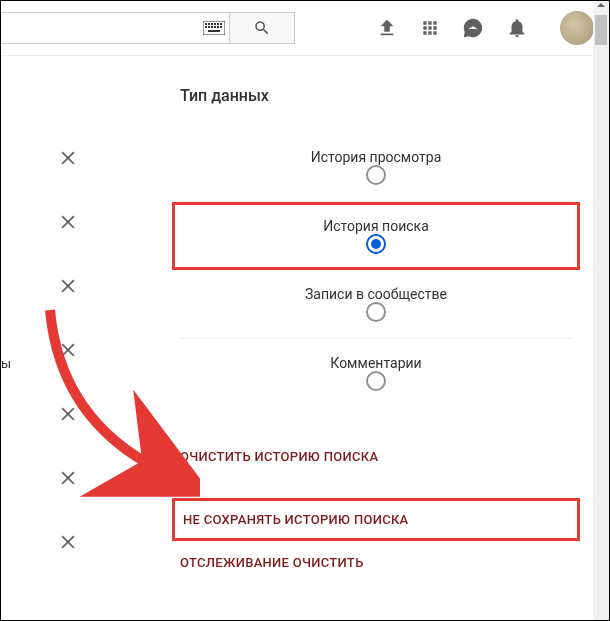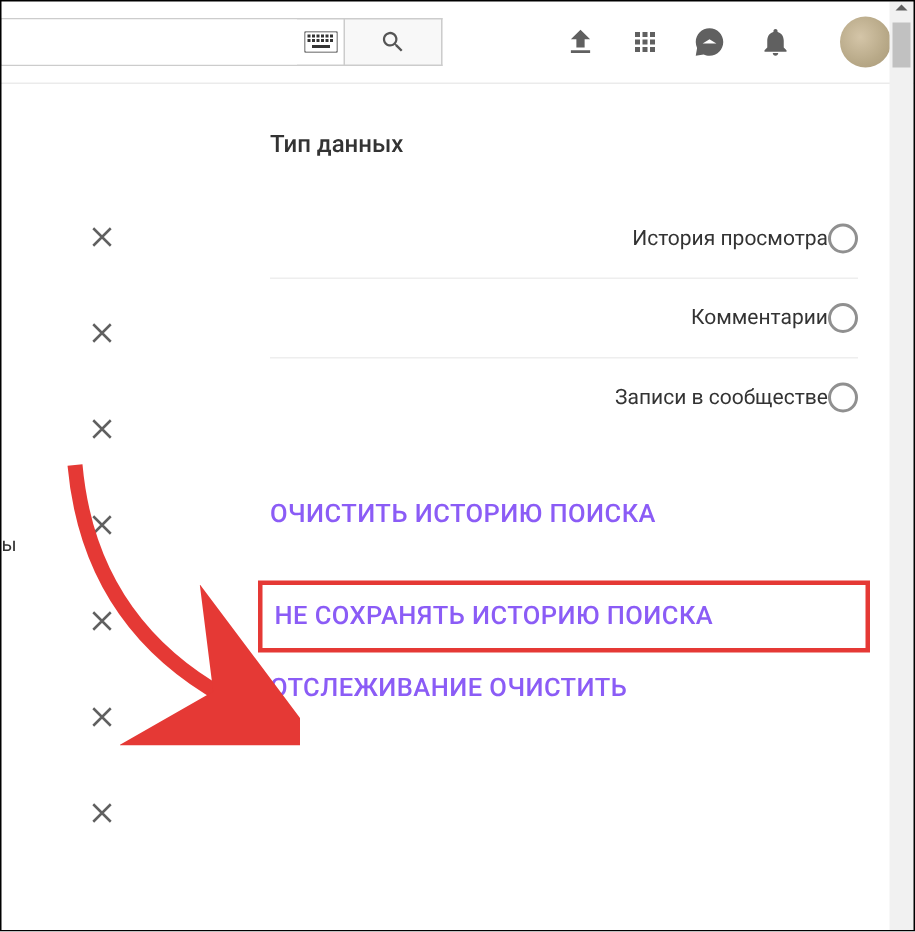--- a/index.html
+++ b/index.html
@@ -129,24 +129,25 @@
       color: #333;
       margin-bottom: 28px;
       padding-left: 40px;
     }
     .option-list {
       margin-left: 40px;
     }
     .option-item {
       display: flex;
       align-items: center;
-      justify-content: flex-end;
+      justify-content: center;
       padding: 16px 0;
       border-bottom: 1px solid #eee;
       cursor: pointer;
+      flex-direction: column;
     }
     .option-item:last-child {
       border-bottom: none;
     }
     .option-label {
       font-size: 14px;
       color: #333;
     }
     .radio {
       width: 20px;
@@ -176,23 +177,23 @@
     }
     .option-item.highlight-red {
       padding: 13px 8px;
     }
     .action-list {
       margin-top: 28px;
       margin-left: 40px;
     }
     .action-item {
       padding: 14px 0;
-      font-size: 17px;
+      font-size: 13px;
       font-weight: 500;
-      color: #8b5cf6;
+      color: #7f1d1d;
       letter-spacing: 0.3px;
       cursor: pointer;
     }
     .action-item.highlight-red {
       padding: 11px 8px;
       margin-left: -8px;
       margin-top: 20px;
     }
     .arrow {
       position: absolute;
@@ -330,26 +331,30 @@
     </div>
   </div>
 
   <div class="main">
     <div class="section-title">Тип данных</div>
     <div class="option-list">
       <div class="option-item">
         <span class="option-label">История просмотра</span>
         <span class="radio"></span>
       </div>
+      <div class="option-item highlight-red">
+        <span class="option-label">История поиска</span>
+        <span class="radio selected"></span>
+      </div>
       <div class="option-item">
-        <span class="option-label">Комментарии</span>
+        <span class="option-label">Записи в сообществе</span>
         <span class="radio"></span>
       </div>
       <div class="option-item">
-        <span class="option-label">Записи в сообществе</span>
+        <span class="option-label">Комментарии</span>
         <span class="radio"></span>
       </div>
     </div>
     <div class="action-list">
       <div class="action-item">ОЧИСТИТЬ ИСТОРИЮ ПОИСКА</div>
       <div class="action-item highlight-red">НЕ СОХРАНЯТЬ ИСТОРИЮ ПОИСКА</div>
       <div class="action-item">ОТСЛЕЖИВАНИЕ ОЧИСТИТЬ</div>
     </div>
   </div>
 </div>

